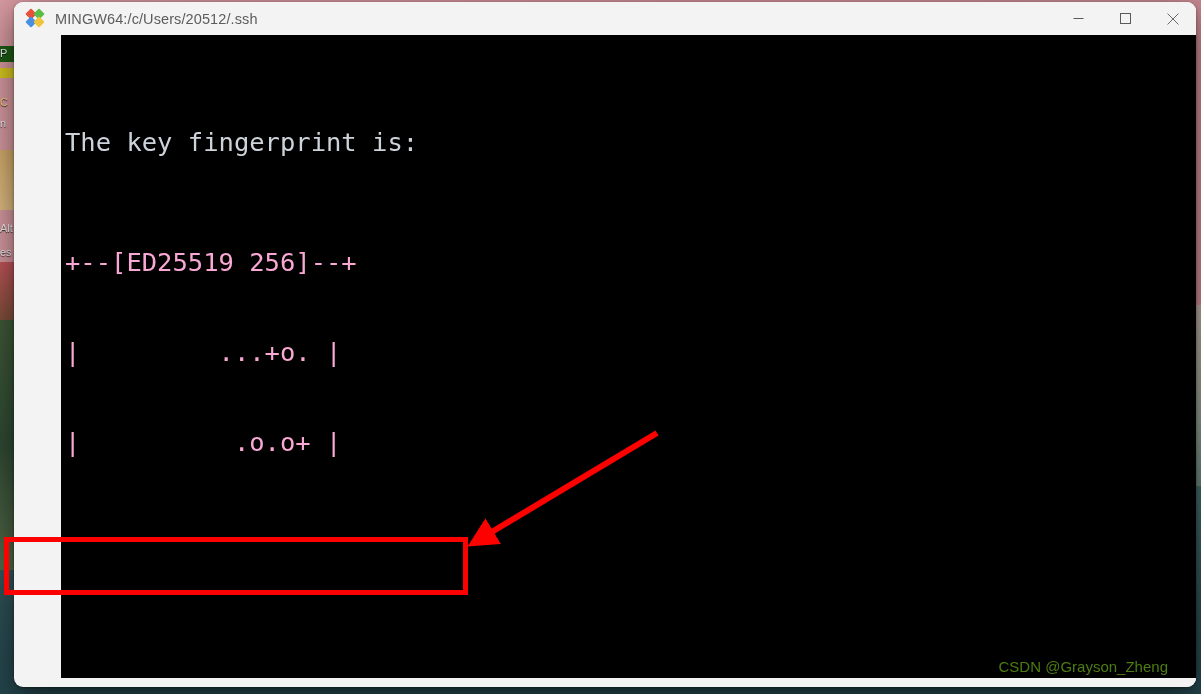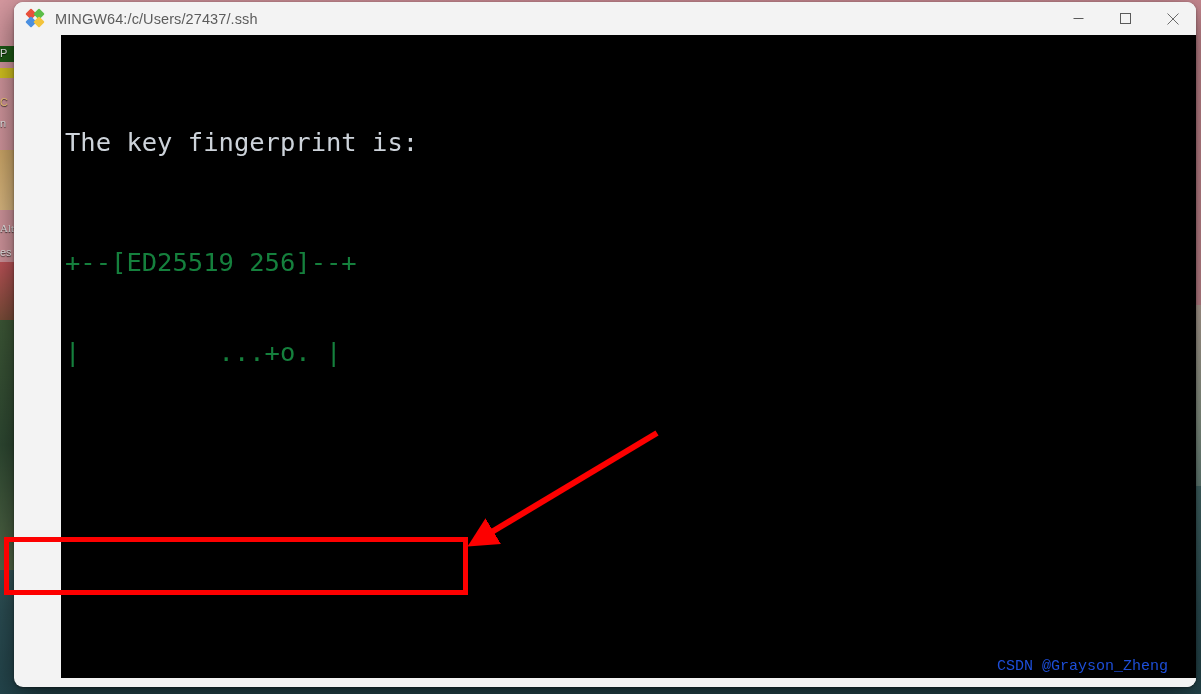--- a/index.html
+++ b/index.html
@@ -142,21 +142,21 @@
     padding: 2px 0 0 4px;
     font-family: "DejaVu Sans Mono", "Liberation Mono", monospace;
     font-size: 25.5px;
     line-height: 30px;
     color: #d8d8d8;
     white-space: pre;
     letter-spacing: 0px;
   }
   .ln { height: 30px; }
   .c-grey   { color: #cdd3da; }
-  .c-art    { color: #15803d; }
+  .c-art    { color: #f9a8d4; }
 
   
   #scrollbar {
     position: absolute;
     right: 3px;
     top: 33px;
     width: 15px;
     height: 643px;
     background: #f1f1f1;
     border-left: 1px solid #e2e2e2;
@@ -186,56 +186,56 @@
     width: 464px;
     height: 58px;
     border: 5px solid #fd0000;
   }
 
   
   #watermark {
     position: absolute;
     right: 28px;
     bottom: 12px;
-    font-family: Liberation Mono, monospace;
+    font-family: Liberation Sans, sans-serif;
     font-size: 15px;
-    color: #1d4ed8;
+    color: #4d7c0f;
     white-space: nowrap;
   }
 </style>
 </head>
 <body>
 
 <div id="desktop">
   <div class="wall-top"></div>
   <div class="wall-mid"></div>
   <div class="wall-bot"></div>
 
   <div class="desk-chip" style="top:46px;height:16px;background:#1d5c16;"></div>
   <div class="desk-ico" style="top:47px;">P</div>
   <div class="desk-chip" style="top:68px;height:10px;background:#d9c820;"></div>
   <div class="desk-ico" style="top:96px;color:#ffd27f;">C</div>
   <div class="desk-ico" style="top:117px;">n</div>
-  <div class="desk-ico" style="top:222px;font-family:Liberation Serif, serif;">Alt</div>
+  <div class="desk-ico" style="top:222px;">Alt</div>
   <div class="desk-ico" style="top:246px;">es</div>
   <div class="desk-chip" style="top:150px;height:60px;background:linear-gradient(180deg,#d2ab6a,#e0bd84);"></div>
   <div class="desk-chip" style="top:262px;height:58px;background:linear-gradient(180deg,#c3555a,#7d4f3a);"></div>
   <div class="desk-chip" style="top:320px;height:250px;background:linear-gradient(180deg,#3f5a38,#2f4a33,#556b49);"></div>
 </div>
 
 <div id="window">
 
   <div id="titlebar">
     <div id="app-icon">
       <i class="d-red"></i>
         <i class="d-green"></i>
         <i class="d-blue"></i>
         <i class="d-yellow"></i>
     </div>
-    <div id="title-text">MINGW64:/c/Users/27437/.ssh</div>
+    <div id="title-text">MINGW64:/c/Users/20512/.ssh</div>
 
     <div id="winbtns">
       <div class="winbtn">
         <svg width="11" height="11" viewBox="0 0 11 11">
             <line x1="0.5" y1="5.5" x2="10.5" y2="5.5" stroke="#5a5a5a" stroke-width="1"></line>
           </svg>
       </div>
       <div class="winbtn">
         <svg width="11" height="11" viewBox="0 0 11 11">
             <rect x="0.5" y="0.5" width="10" height="10" fill="none" stroke="#5a5a5a" stroke-width="1"></rect>
@@ -251,20 +251,21 @@
   </div>
 
   <div id="term-wrap">
     <div id="term">
       <div id="screen">
 
         <div class="ln c-grey">The key fingerprint is:</div>
 
         <div class="ln c-art">+--[ED25519 256]--+</div>
         <div class="ln c-art">|         ...+o. |</div>
+        <div class="ln c-art">|          .o.o+ |</div>
         
         
         
         
         
         
         
         
 
         

